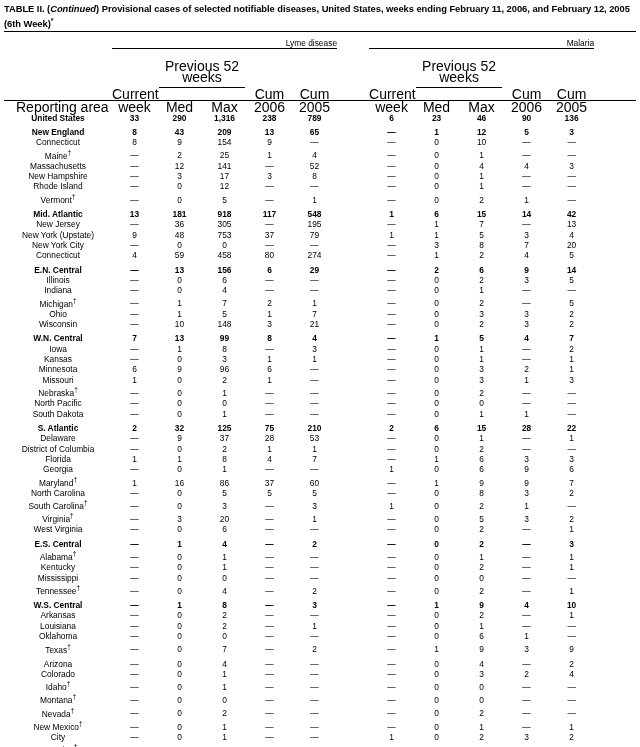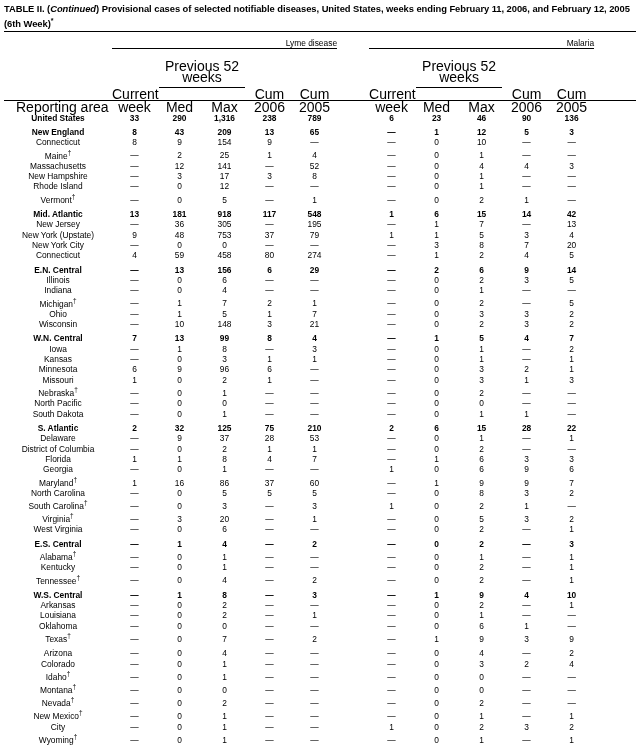--- a/index.html
+++ b/index.html
@@ -782,20 +782,35 @@
           <td>—</td>
           <td></td>
           <td>—</td>
           <td>0</td>
           <td>2</td>
           <td>—</td>
           <td>1</td>
           <td></td>
         </tr>
         <tr class="data">
+          <td class="area">Mississippi</td>
+          <td>—</td>
+          <td>0</td>
+          <td>0</td>
+          <td>—</td>
+          <td>—</td>
+          <td></td>
+          <td>—</td>
+          <td>0</td>
+          <td>0</td>
+          <td>—</td>
+          <td>—</td>
+          <td></td>
+        </tr>
+        <tr class="data">
           <td class="area">Tennessee<span class="sup">†</span></td>
           <td>—</td>
           <td>0</td>
           <td>4</td>
           <td>—</td>
           <td>2</td>
           <td></td>
           <td>—</td>
           <td>0</td>
           <td>2</td>

